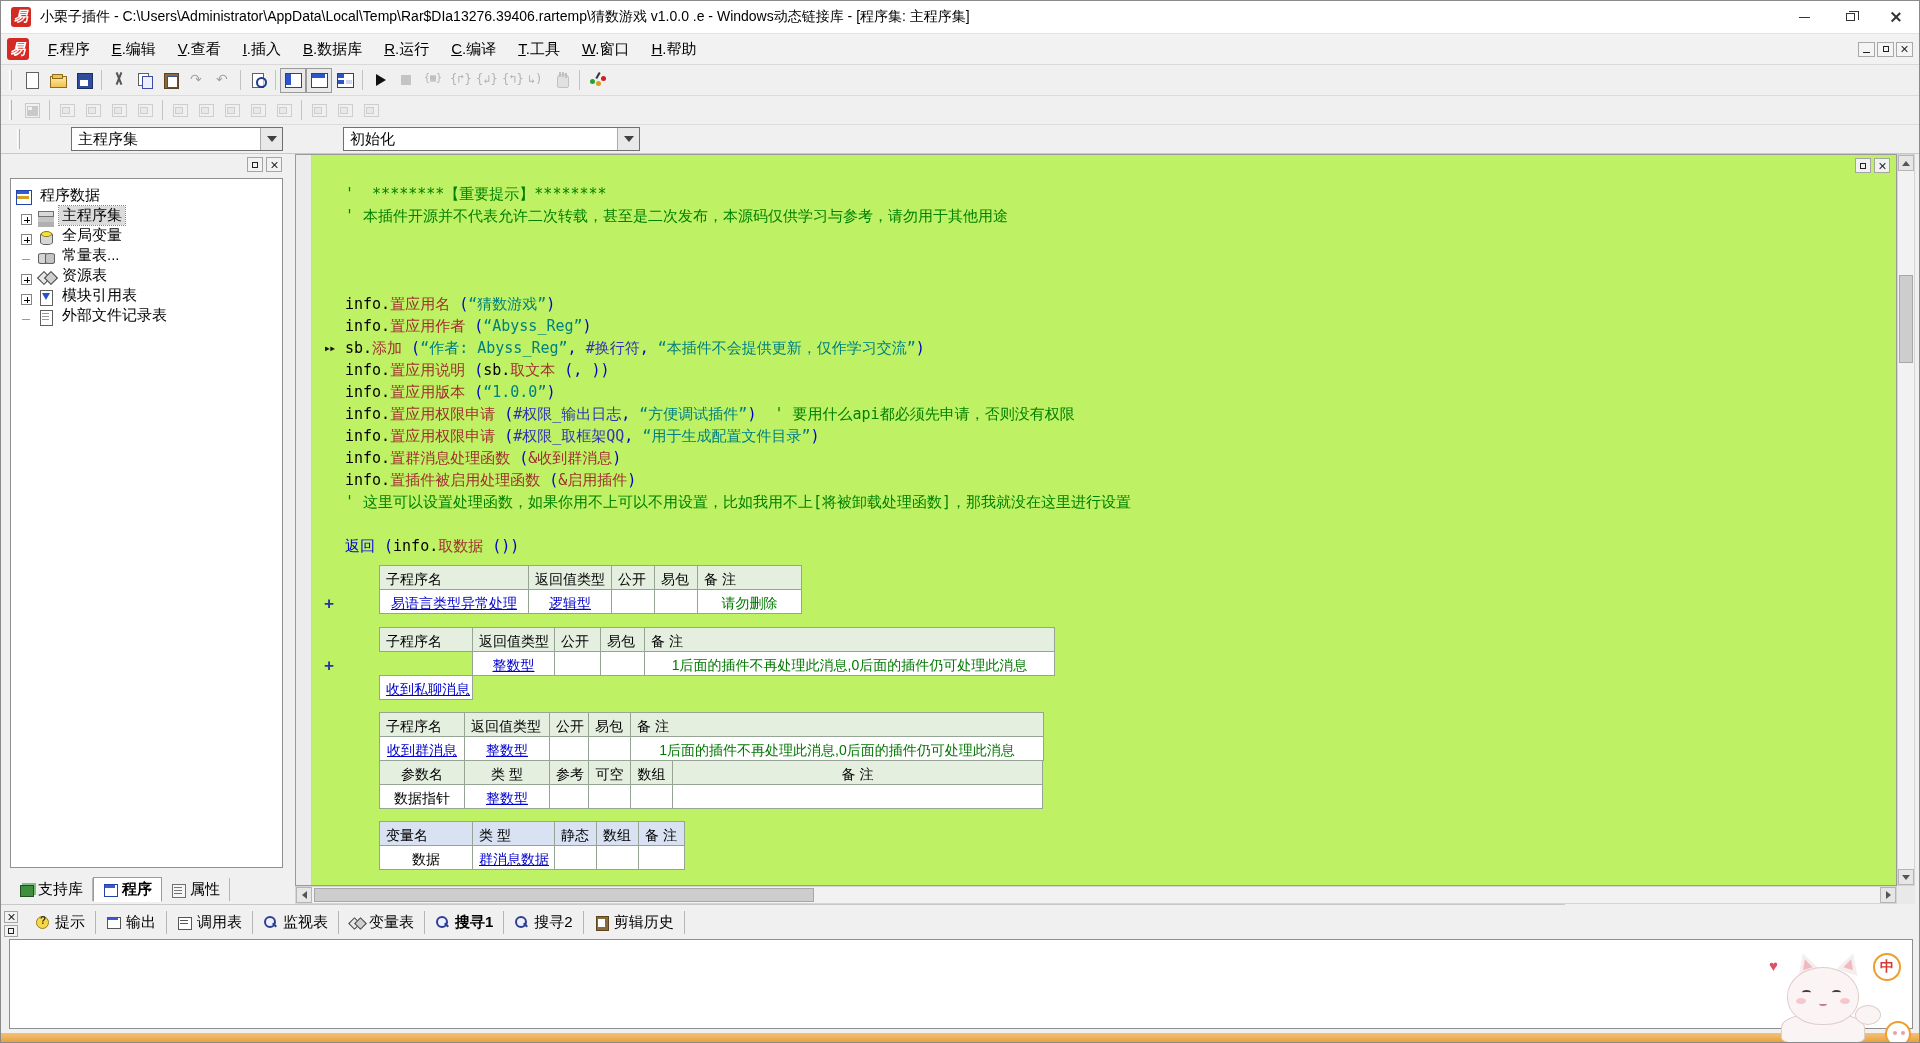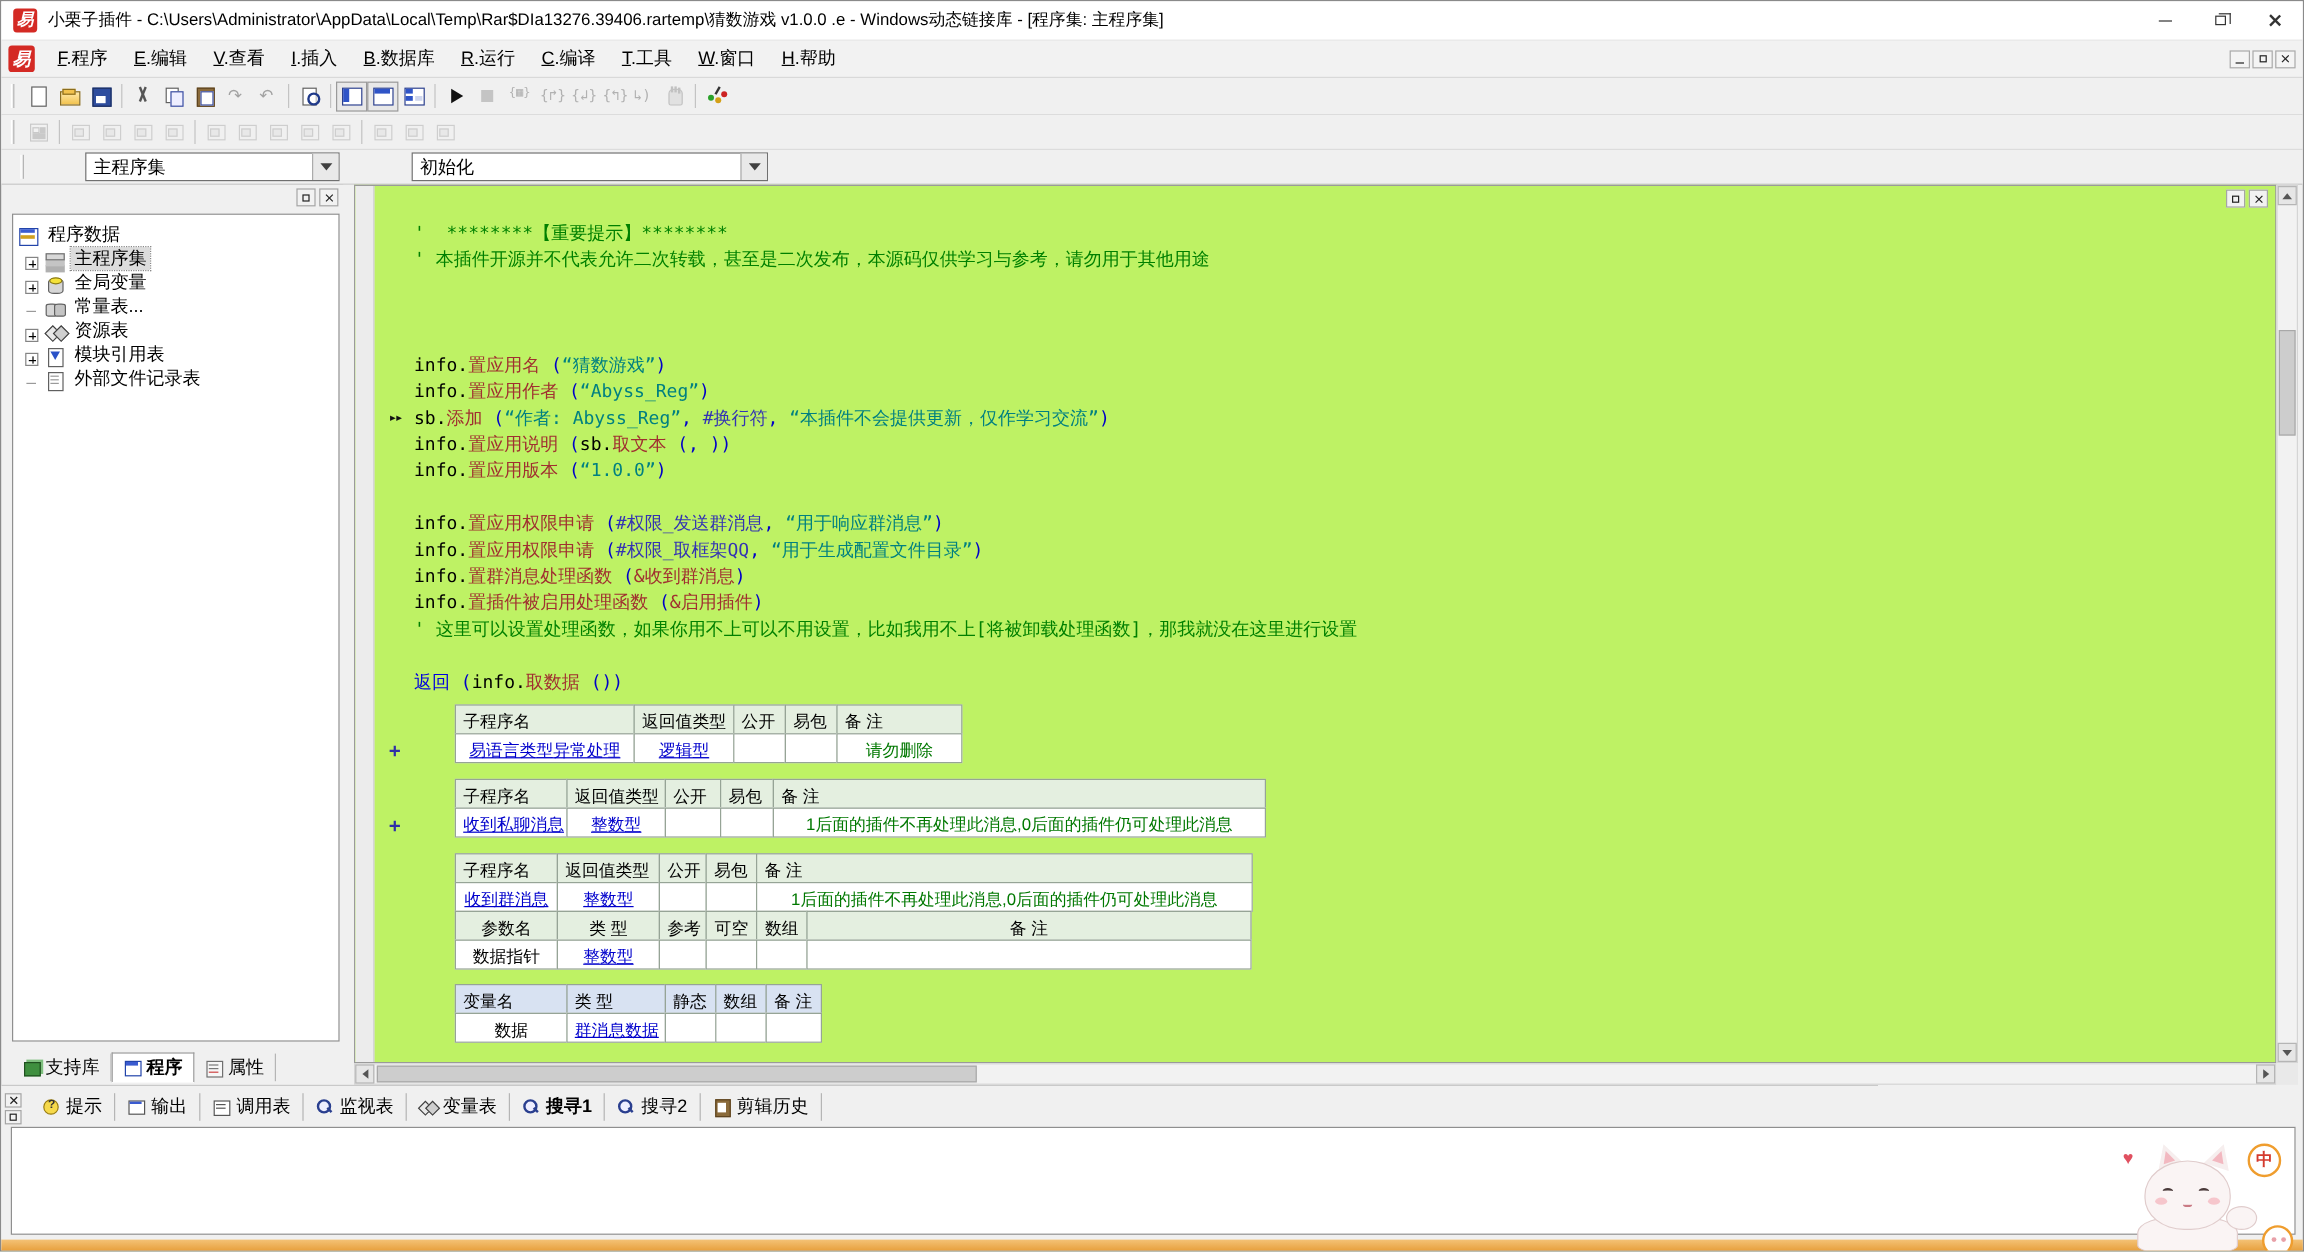--- a/index.html
+++ b/index.html
@@ -489,24 +489,21 @@
         <div class="code-row">
           <span class="code-marker"></span>
           <span class="code-text"><span class="seg-p">info.</span><span class="seg-m">置应用说明</span><span class="seg-b"> (</span><span class="seg-p">sb.</span><span class="seg-m">取文本</span><span class="seg-b"> (, ))</span></span>
         </div>
         <div class="code-row">
           <span class="code-marker"></span>
           <span class="code-text"><span class="seg-p">info.</span><span class="seg-m">置应用版本</span><span class="seg-b"> (</span><span class="seg-s">“1.0.0”</span><span class="seg-b">)</span></span>
         </div>
         <div class="code-row">
           <span class="code-marker"></span>
-        </div>
-        <div class="code-row">
-          <span class="code-marker"></span>
-          <span class="code-text"><span class="seg-p">info.</span><span class="seg-m">置应用权限申请</span><span class="seg-b"> (</span><span class="seg-k">#权限_发送群消息</span><span class="seg-b">, </span><span class="seg-s">“用于响应群消息”</span><span class="seg-b">)</span></span>
+          <span class="code-text"><span class="seg-p">info.</span><span class="seg-m">置应用权限申请</span><span class="seg-b"> (</span><span class="seg-k">#权限_输出日志</span><span class="seg-b">, </span><span class="seg-s">“方便调试插件”</span><span class="seg-b">)</span><span class="seg-c">  ' 要用什么api都必须先申请，否则没有权限</span></span>
         </div>
         <div class="code-row">
           <span class="code-marker"></span>
           <span class="code-text"><span class="seg-p">info.</span><span class="seg-m">置应用权限申请</span><span class="seg-b"> (</span><span class="seg-k">#权限_取框架QQ</span><span class="seg-b">, </span><span class="seg-s">“用于生成配置文件目录”</span><span class="seg-b">)</span></span>
         </div>
         <div class="code-row">
           <span class="code-marker"></span>
           <span class="code-text"><span class="seg-p">info.</span><span class="seg-m">置群消息处理函数</span><span class="seg-b"> (</span><span class="seg-m">&amp;收到群消息</span><span class="seg-b">)</span></span>
         </div>
         <div class="code-row">
@@ -548,21 +545,21 @@
           <span class="code-marker plus" style="padding-top: 28px;">+</span>
           <div class="ctable">
             <div class="trow">
               <div class="tcell th thg" style="width: 94px;">子程序名</div>
               <div class="tcell th thg" style="width: 83px;">返回值类型</div>
               <div class="tcell th thg" style="width: 47px;">公开</div>
               <div class="tcell th thg" style="width: 45px;">易包</div>
               <div class="tcell th thg" style="width: 411px;">备 注</div>
             </div>
             <div class="trow">
-              <div class="tcell link" style="width: 94px;">收到私聊消息</div>
+              <div class="tcell link" style="width: 94px; margin-top: 23px;">收到私聊消息</div>
               <div class="tcell link" style="width: 83px;">整数型</div>
               <div class="tcell" style="width: 47px;"></div>
               <div class="tcell" style="width: 45px;"></div>
               <div class="tcell note" style="width: 411px;">1后面的插件不再处理此消息,0后面的插件仍可处理此消息</div>
             </div>
           </div>
         </div>
         <div class="code-row tbl-block">
           <span class="code-marker"></span>
           <div class="ctable">

